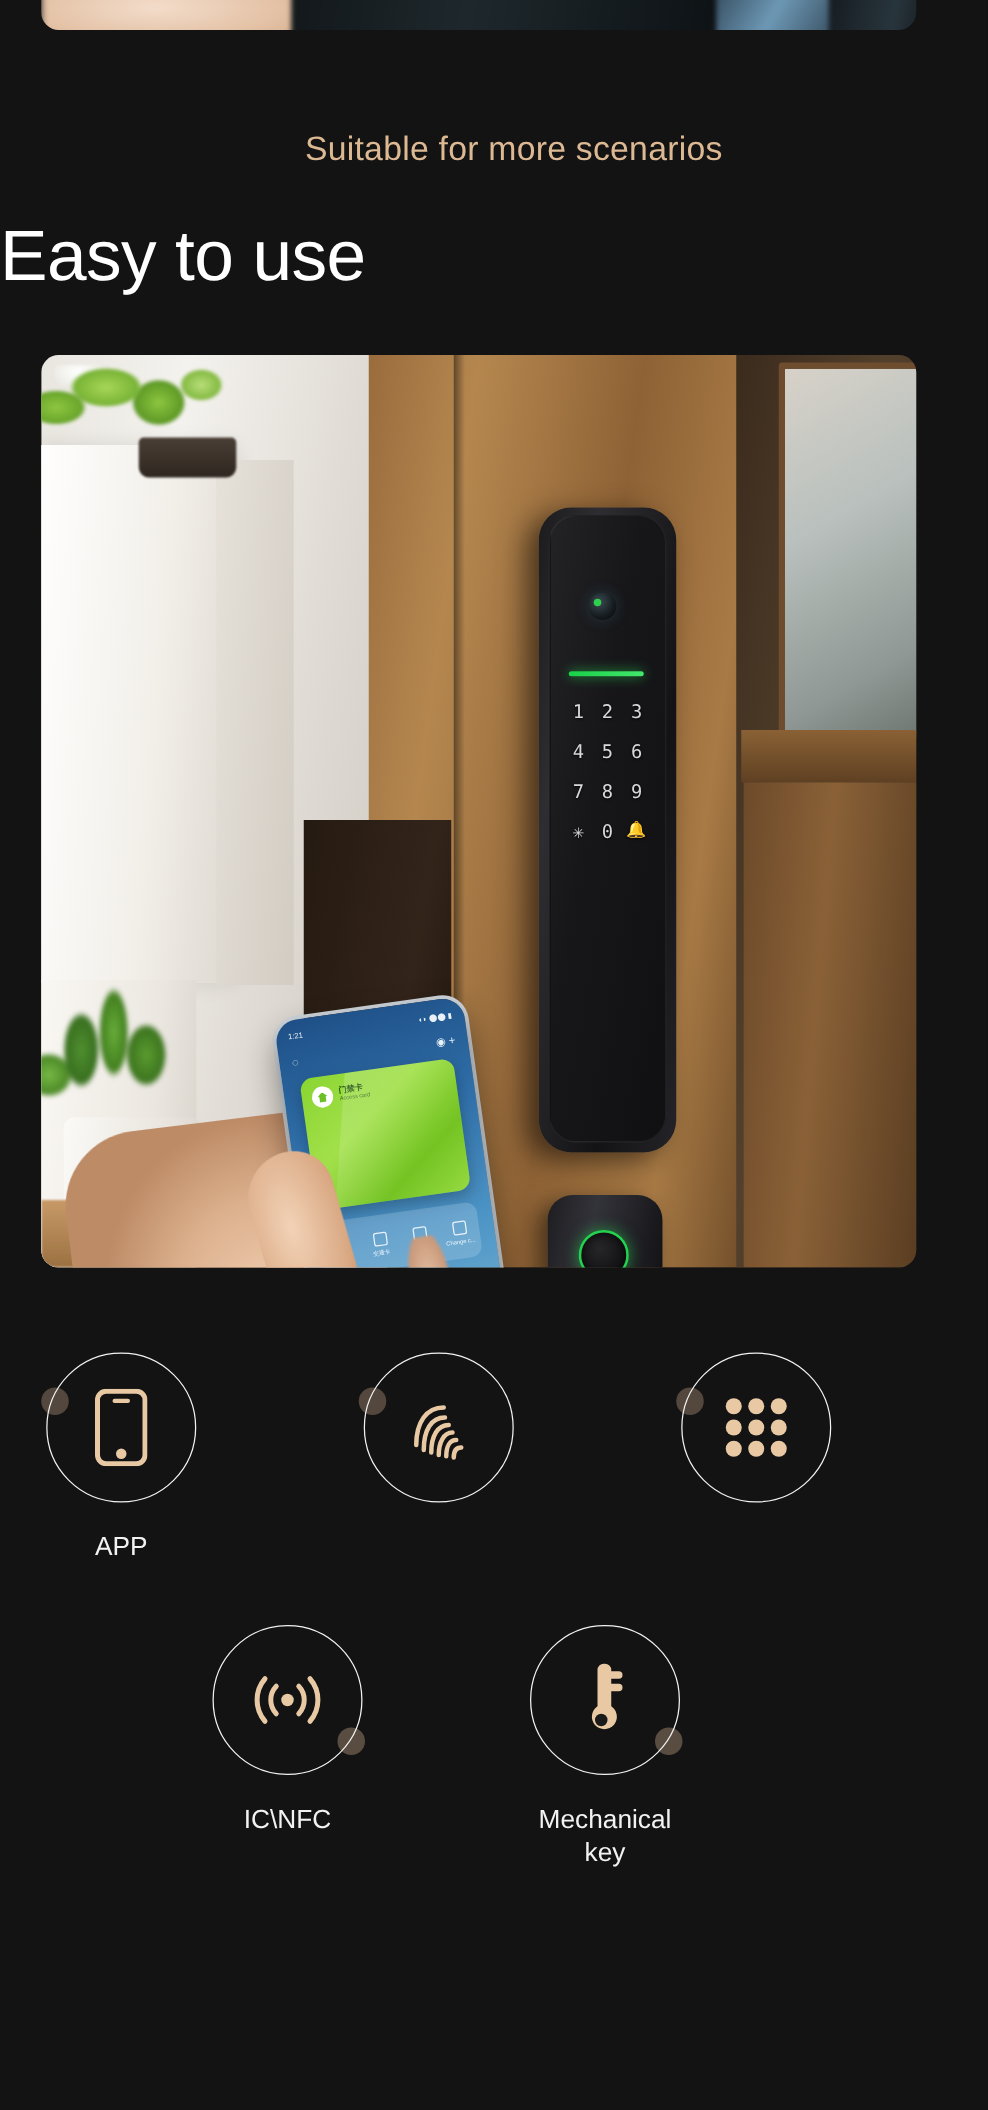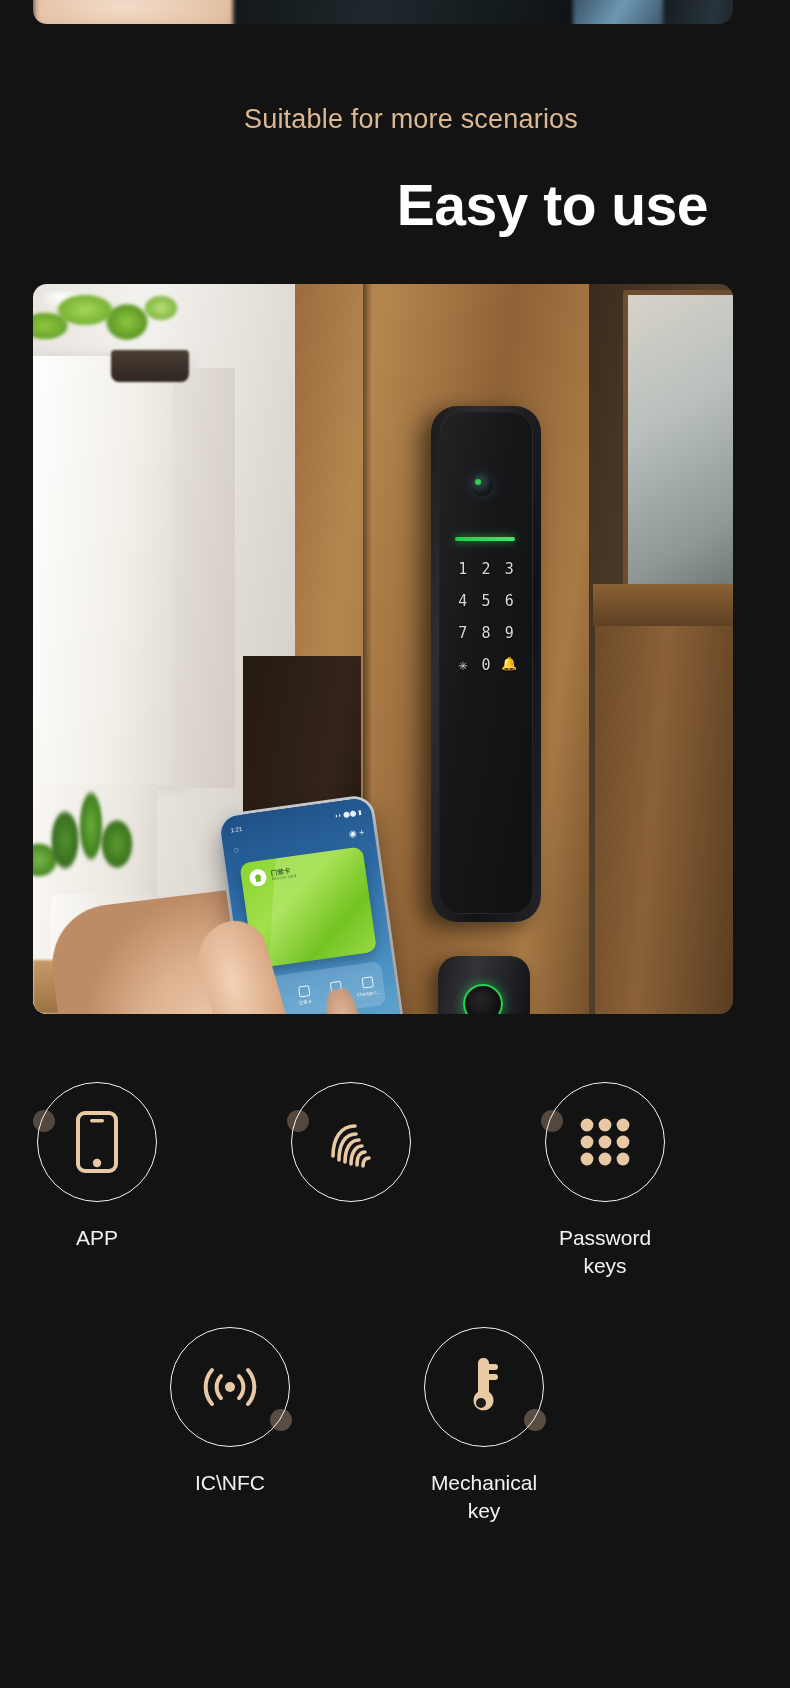--- a/index.html
+++ b/index.html
@@ -45,22 +45,22 @@
   
   .eyebrow{
     position:absolute; top:104px; left:0; width:790px;
     text-align:center;
     font-size:27px; font-weight:400; letter-spacing:.2px;
     color:#dcb893;
     padding-left:32px;
   }
   .headline{
     position:absolute; top:172px; left:0; width:708px;
-    text-align:right;
-    font-size:57px; font-weight:700; letter-spacing:-.5px;
+    text-align:left;
+    font-size:57px; font-weight:400; letter-spacing:-.5px;
     color:#ffffff;
   }
 
   
   .hero{
     position:absolute; left:33px; top:284px;
     width:700px; height:730px;
     border-radius:14px; overflow:hidden;
     background:#2b2118;
   }
@@ -500,24 +500,20 @@
               <circle cx="11" cy="26" r="6.4"></circle>
                 <circle cx="29" cy="26" r="6.4"></circle>
                 <circle cx="47" cy="26" r="6.4"></circle>
               <circle cx="11" cy="43" r="6.4"></circle>
                 <circle cx="29" cy="43" r="6.4"></circle>
                 <circle cx="47" cy="43" r="6.4"></circle>
             </g>
           </svg>
         </span>
       </div>
-      <div class="feat-label">
-        <span style="display:block">Password</span>
-        <span style="display:block">keys</span>
-      </div>
     </div>
   </div>
 
   <div class="feat-row">
 
     <div class="feat">
       <div class="circle-wrap">
         <span class="dot-deco dot-br"></span>
         <span class="circle">
           <svg class="icon-svg" width="62" height="50" viewBox="0 0 62 50">

